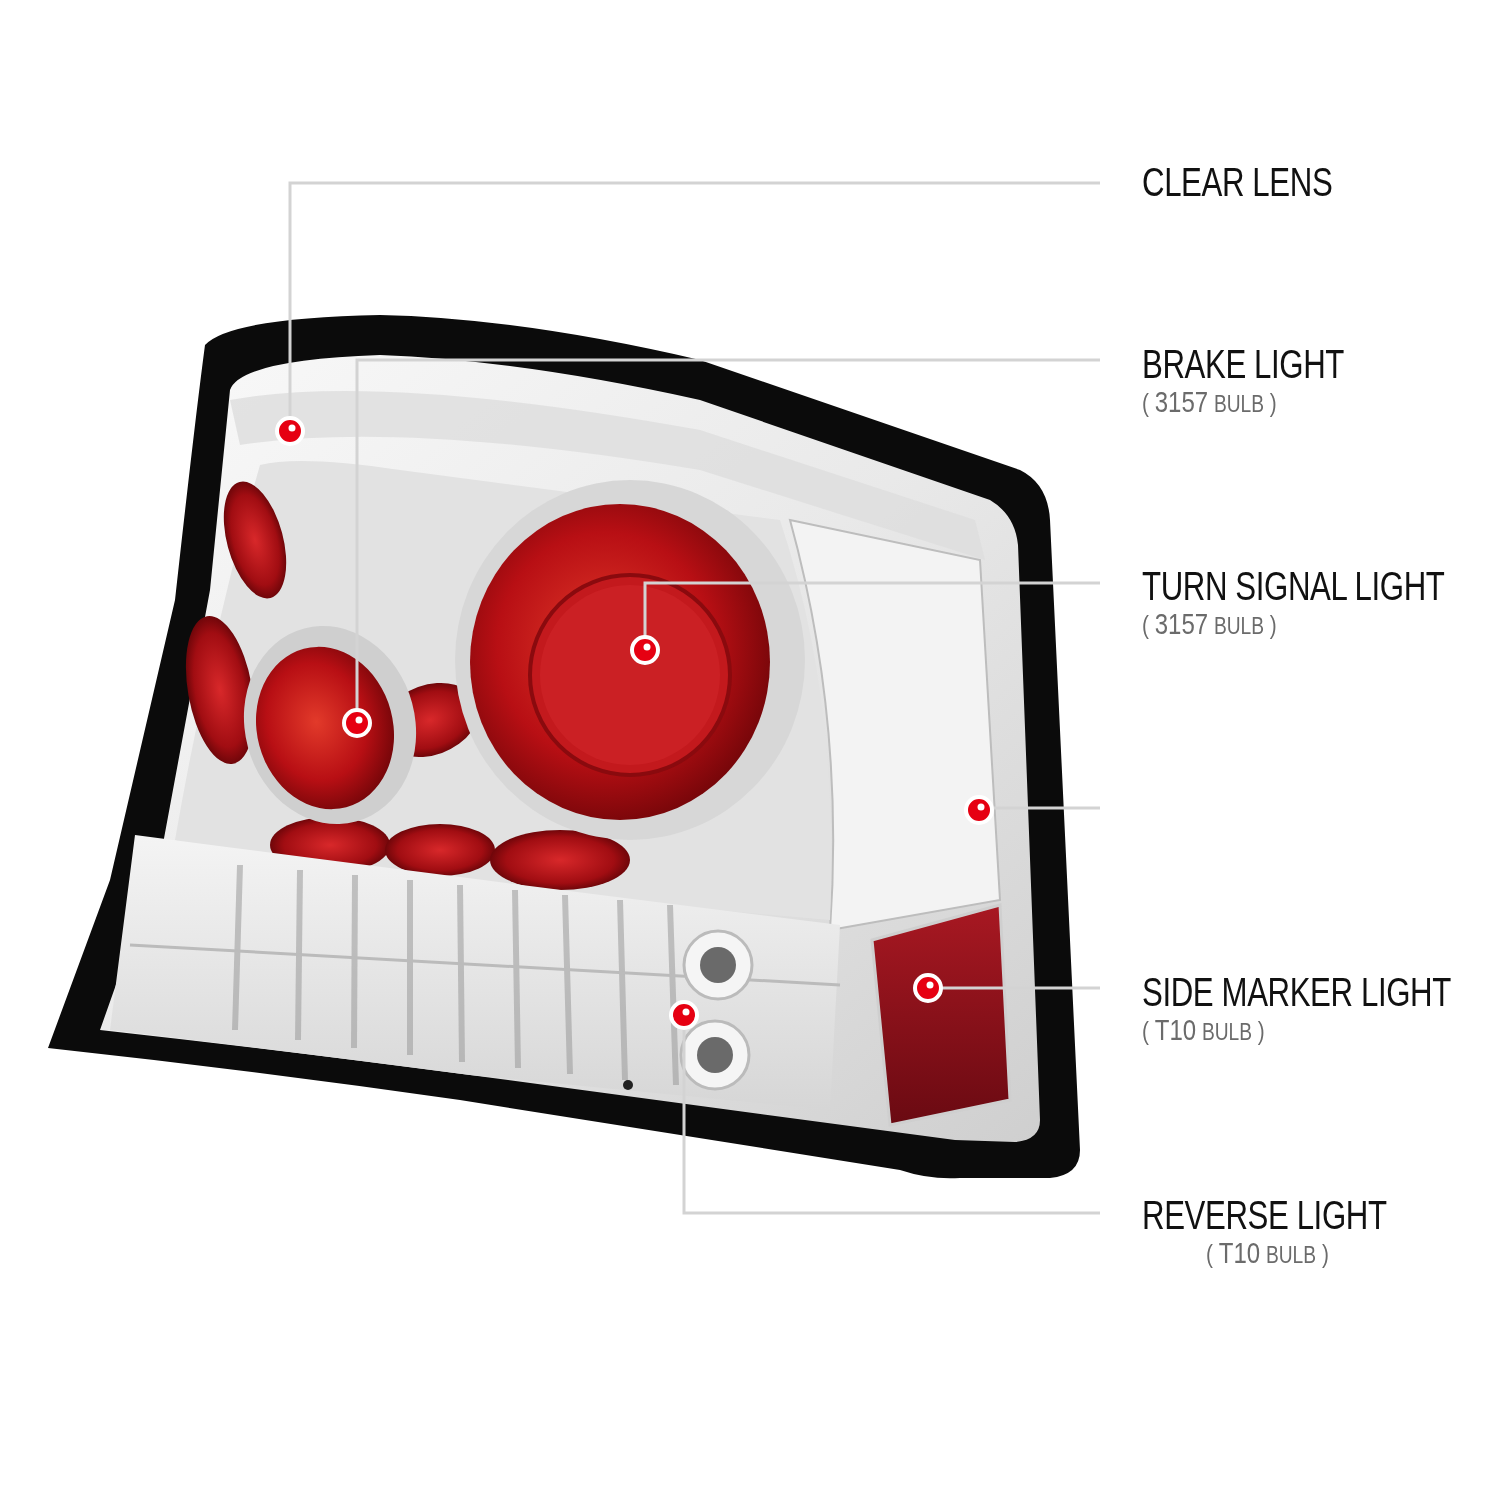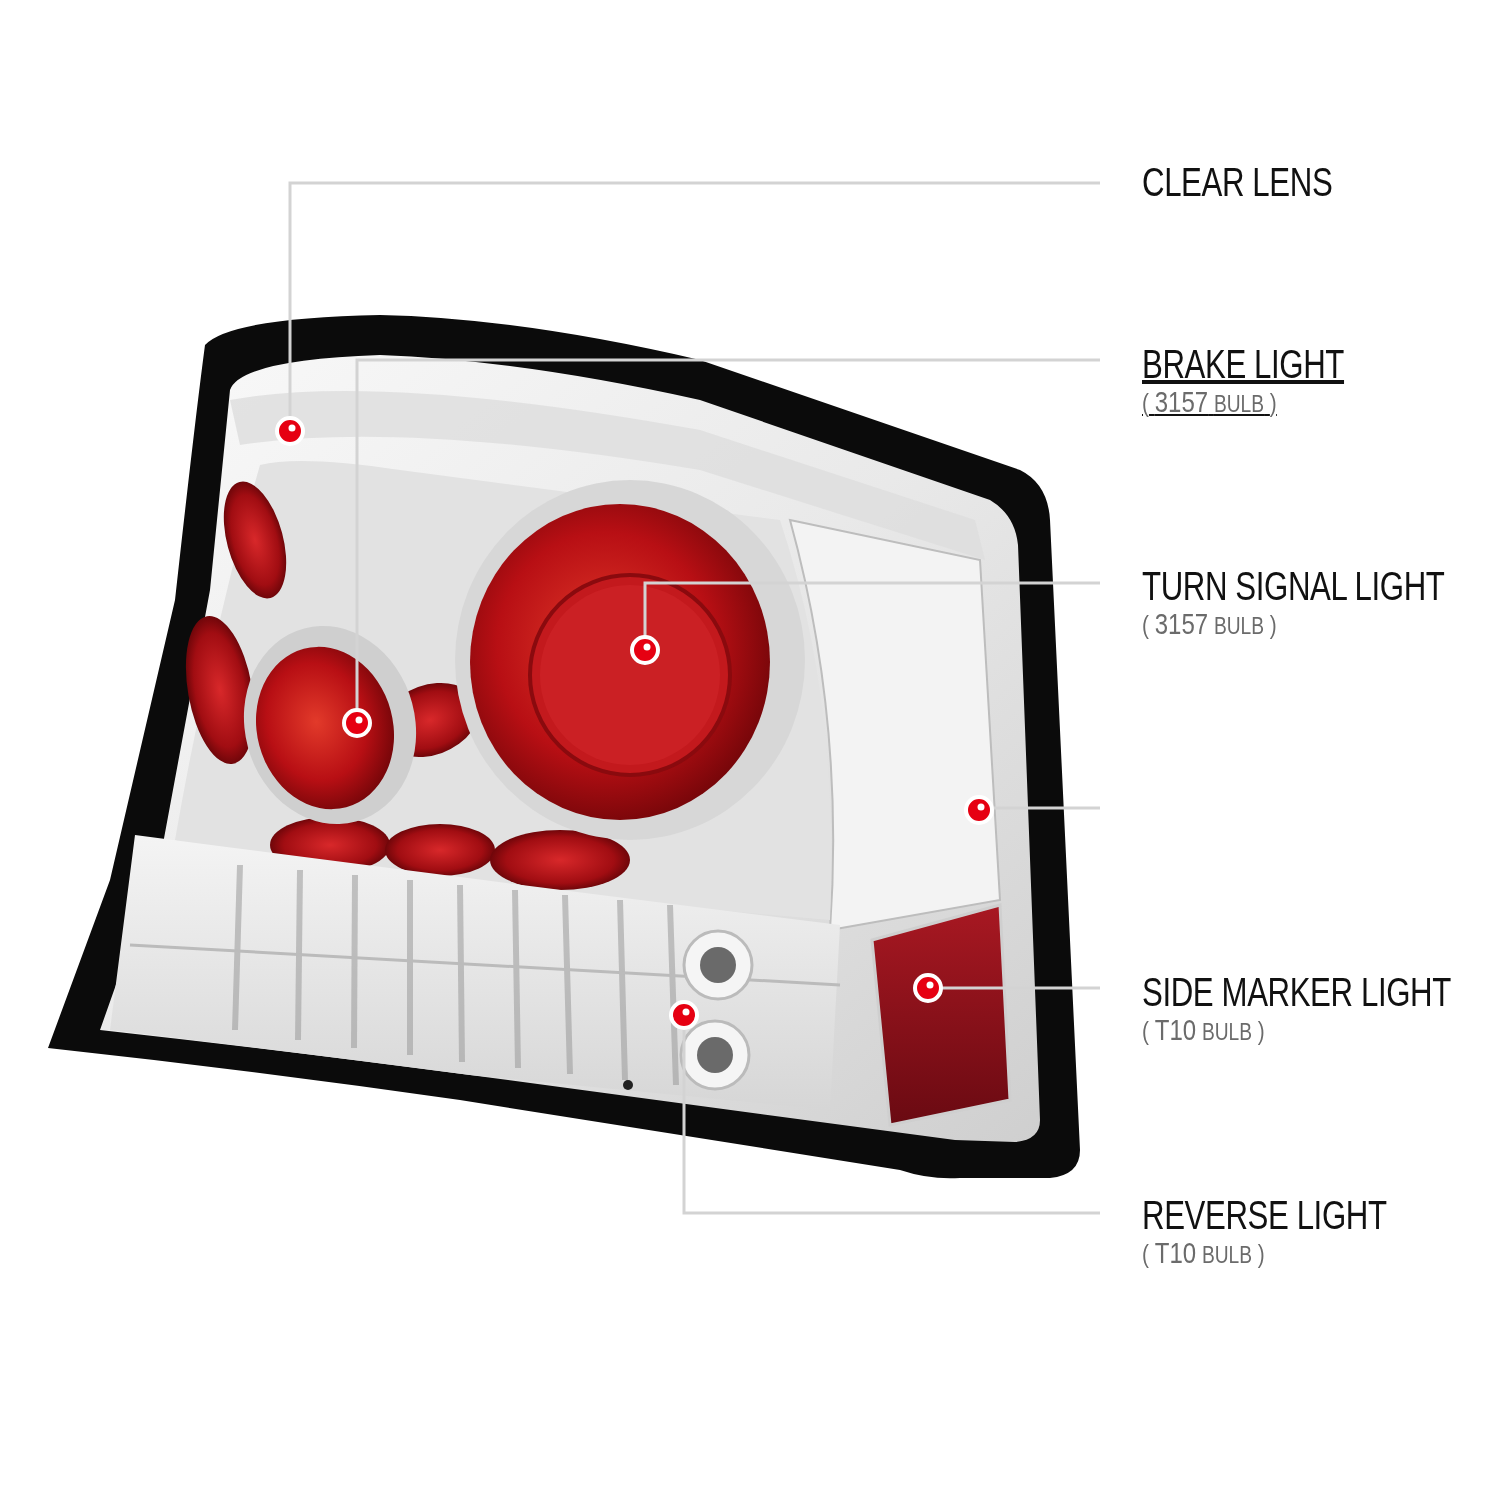--- a/index.html
+++ b/index.html
@@ -131,21 +131,21 @@
           <circle cx="686" cy="1012" r="3.5" fill="#ffffff"></circle>
         </g>
     </g>
   </svg>
 
   
   <div class="label" style="top:160px;">
     <span class="title">CLEAR LENS</span>
   </div>
 
-  <div class="label" style="top:342px;text-decoration:underline;">
+  <div class="label" style="top:342px;">
     <span class="title">BRAKE LIGHT</span>
     <span class="sub">
       <span>(</span>
       <span class="num">3157</span>
       <span class="unit">BULB</span>
       <span>)</span>
     </span>
   </div>
 
   <div class="label" style="top:564px;">
@@ -162,21 +162,21 @@
   <div class="label" style="top:970px;">
     <span class="title">SIDE MARKER LIGHT</span>
     <span class="sub">
       <span>(</span>
       <span class="num">T10</span>
       <span class="unit">BULB</span>
       <span>)</span>
     </span>
   </div>
 
-  <div class="label" style="top:1193px;">
+  <div class="label" style="top:1193px;text-align:center;">
     <span class="title">REVERSE LIGHT</span>
     <span class="sub">
       <span>(</span>
       <span class="num">T10</span>
       <span class="unit">BULB</span>
       <span>)</span>
     </span>
   </div>
 </div>
 

